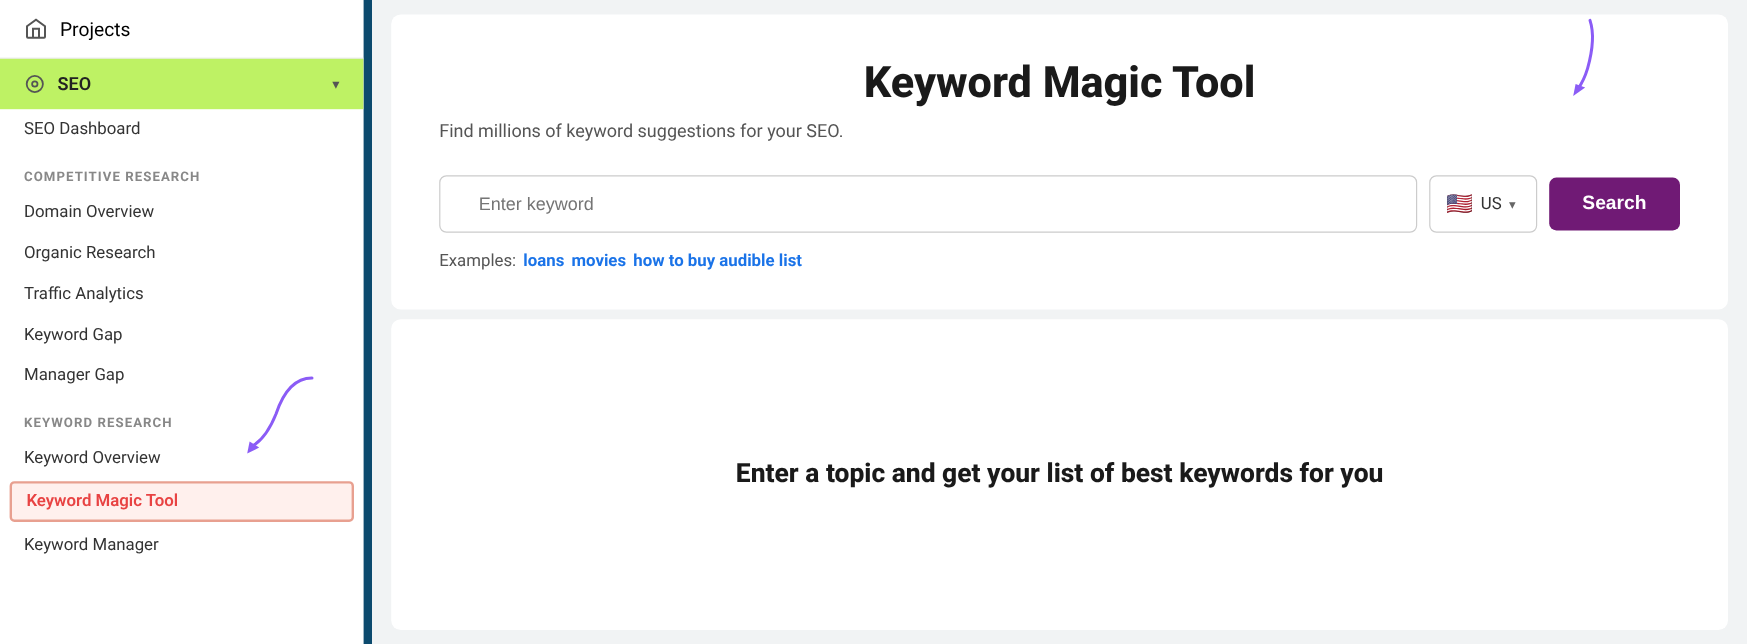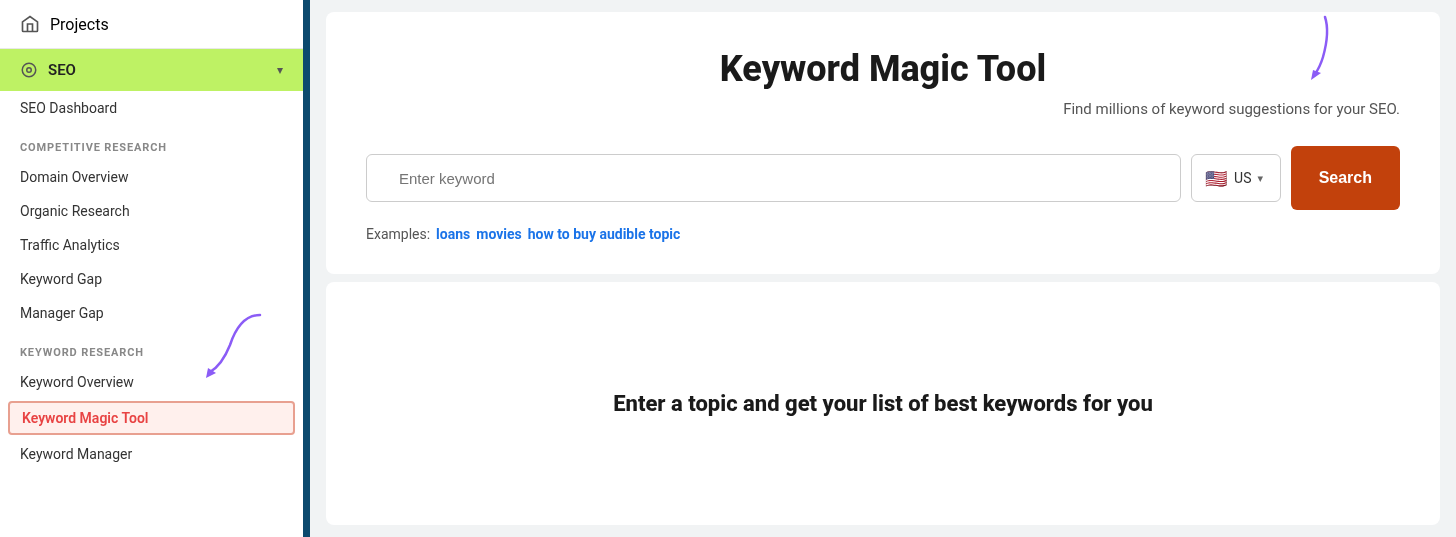--- a/index.html
+++ b/index.html
@@ -122,21 +122,21 @@
       font-size: 36px;
       font-weight: 800;
       color: #1a1a1a;
       text-align: center;
       margin-bottom: 10px;
     }
 
     .tool-subtitle {
       font-size: 15px;
       color: #555;
-      text-align: right;
+      text-align: left;
       margin-bottom: 28px;
     }
 
     .search-row {
       display: flex;
       align-items: center;
       gap: 10px;
       margin-bottom: 16px;
     }
 
@@ -164,22 +164,22 @@
       font-size: 14px;
       color: #333;
       min-width: 90px;
     }
 
     .flag {
       font-size: 18px;
     }
 
     .search-button {
-      height: 64px;
-      background: #c2410c;
+      height: 44px;
+      background: #701a75;
       color: #fff;
       border: none;
       border-radius: 6px;
       padding: 0 28px;
       font-size: 16px;
       font-weight: 600;
       cursor: pointer;
       min-width: 105px;
     }
 
@@ -305,21 +305,21 @@
         <span>US</span>
         <span style="font-size:11px; color:#666;">▾</span>
       </div>
       <button class="search-button">Search</button>
     </div>
 
     <div class="examples-row">
       <span>Examples:</span>
       <a class="example-link">loans</a>
       <a class="example-link">movies</a>
-      <a class="example-link">how to buy audible topic</a>
+      <a class="example-link">how to buy audible list</a>
     </div>
   </div>
 
   <div class="bottom-card">
     <p class="bottom-cta">Enter a topic and get your list of best keywords for you</p>
   </div>
 
 </div>
 
 </body></html>

